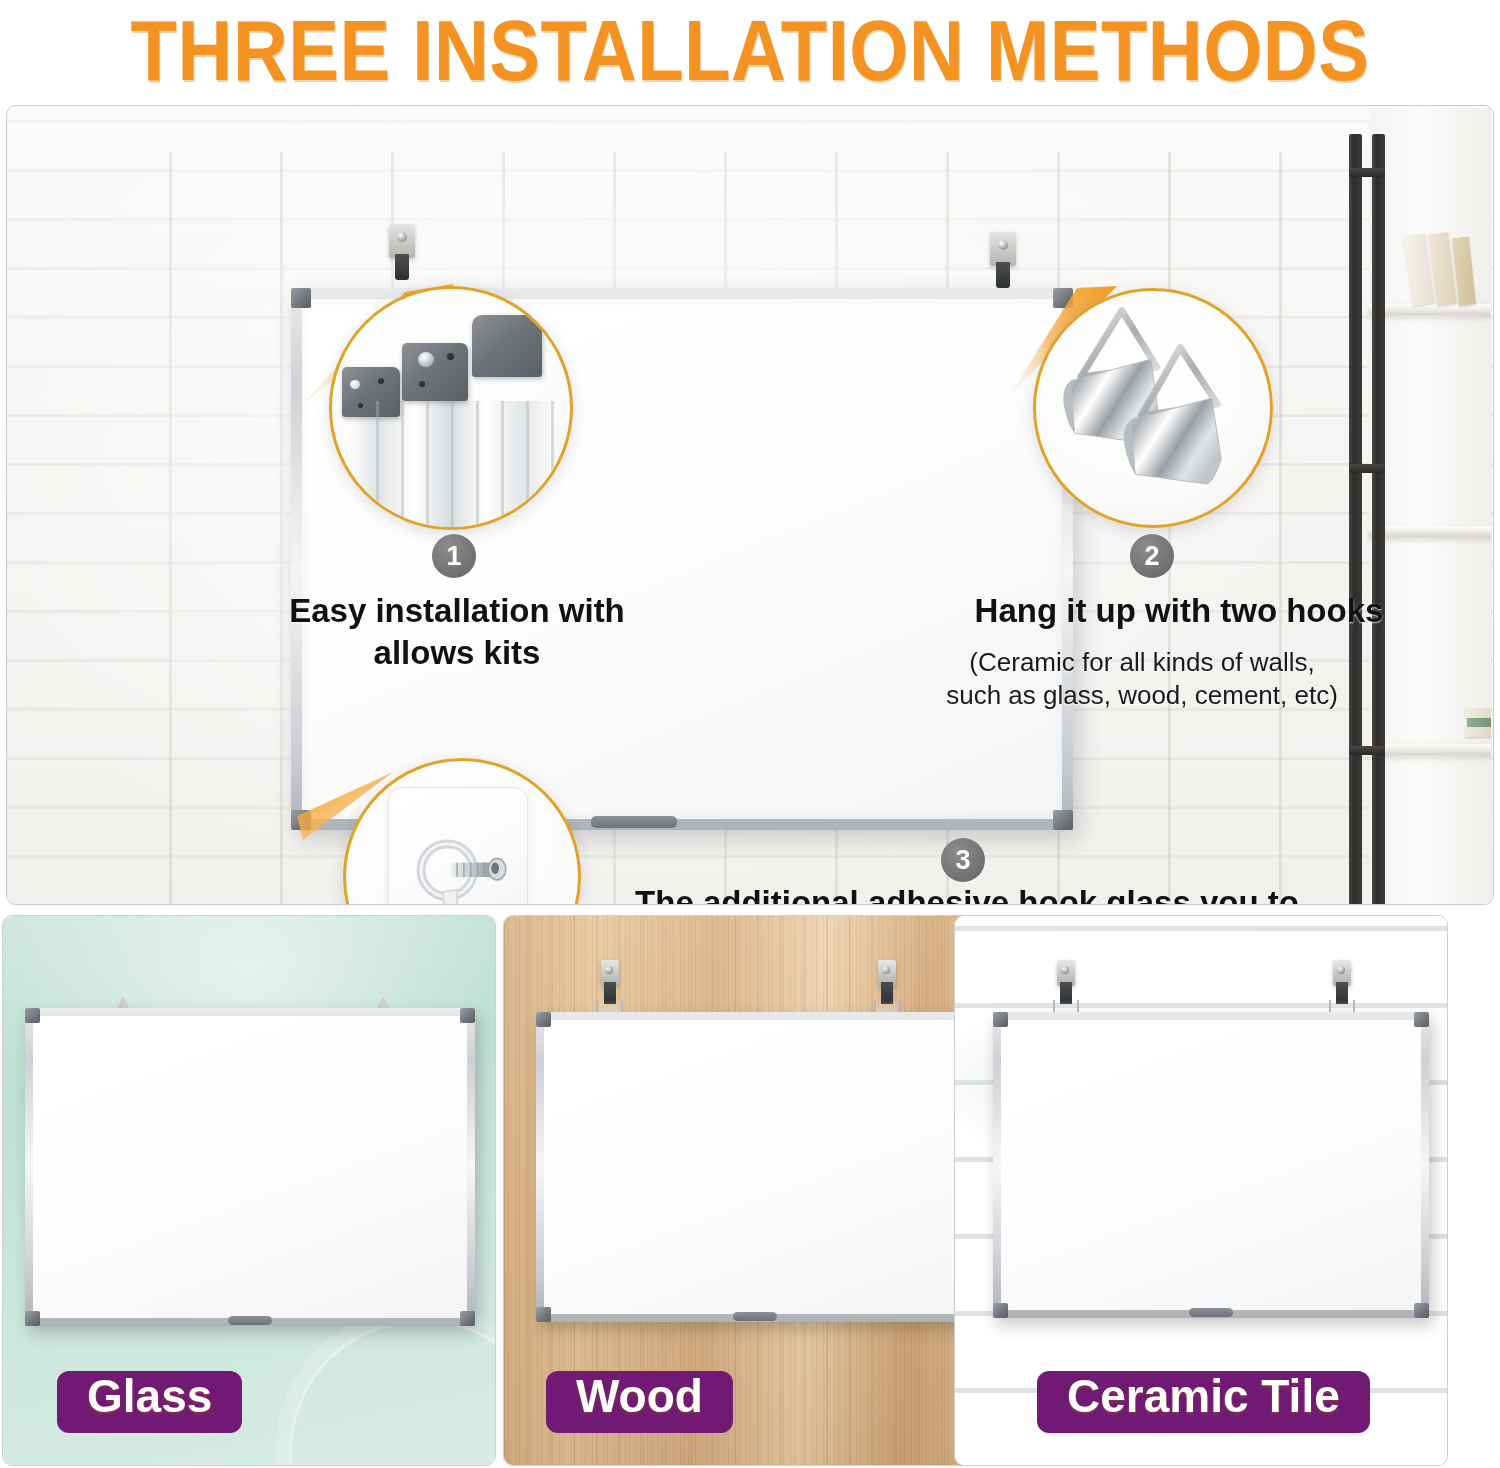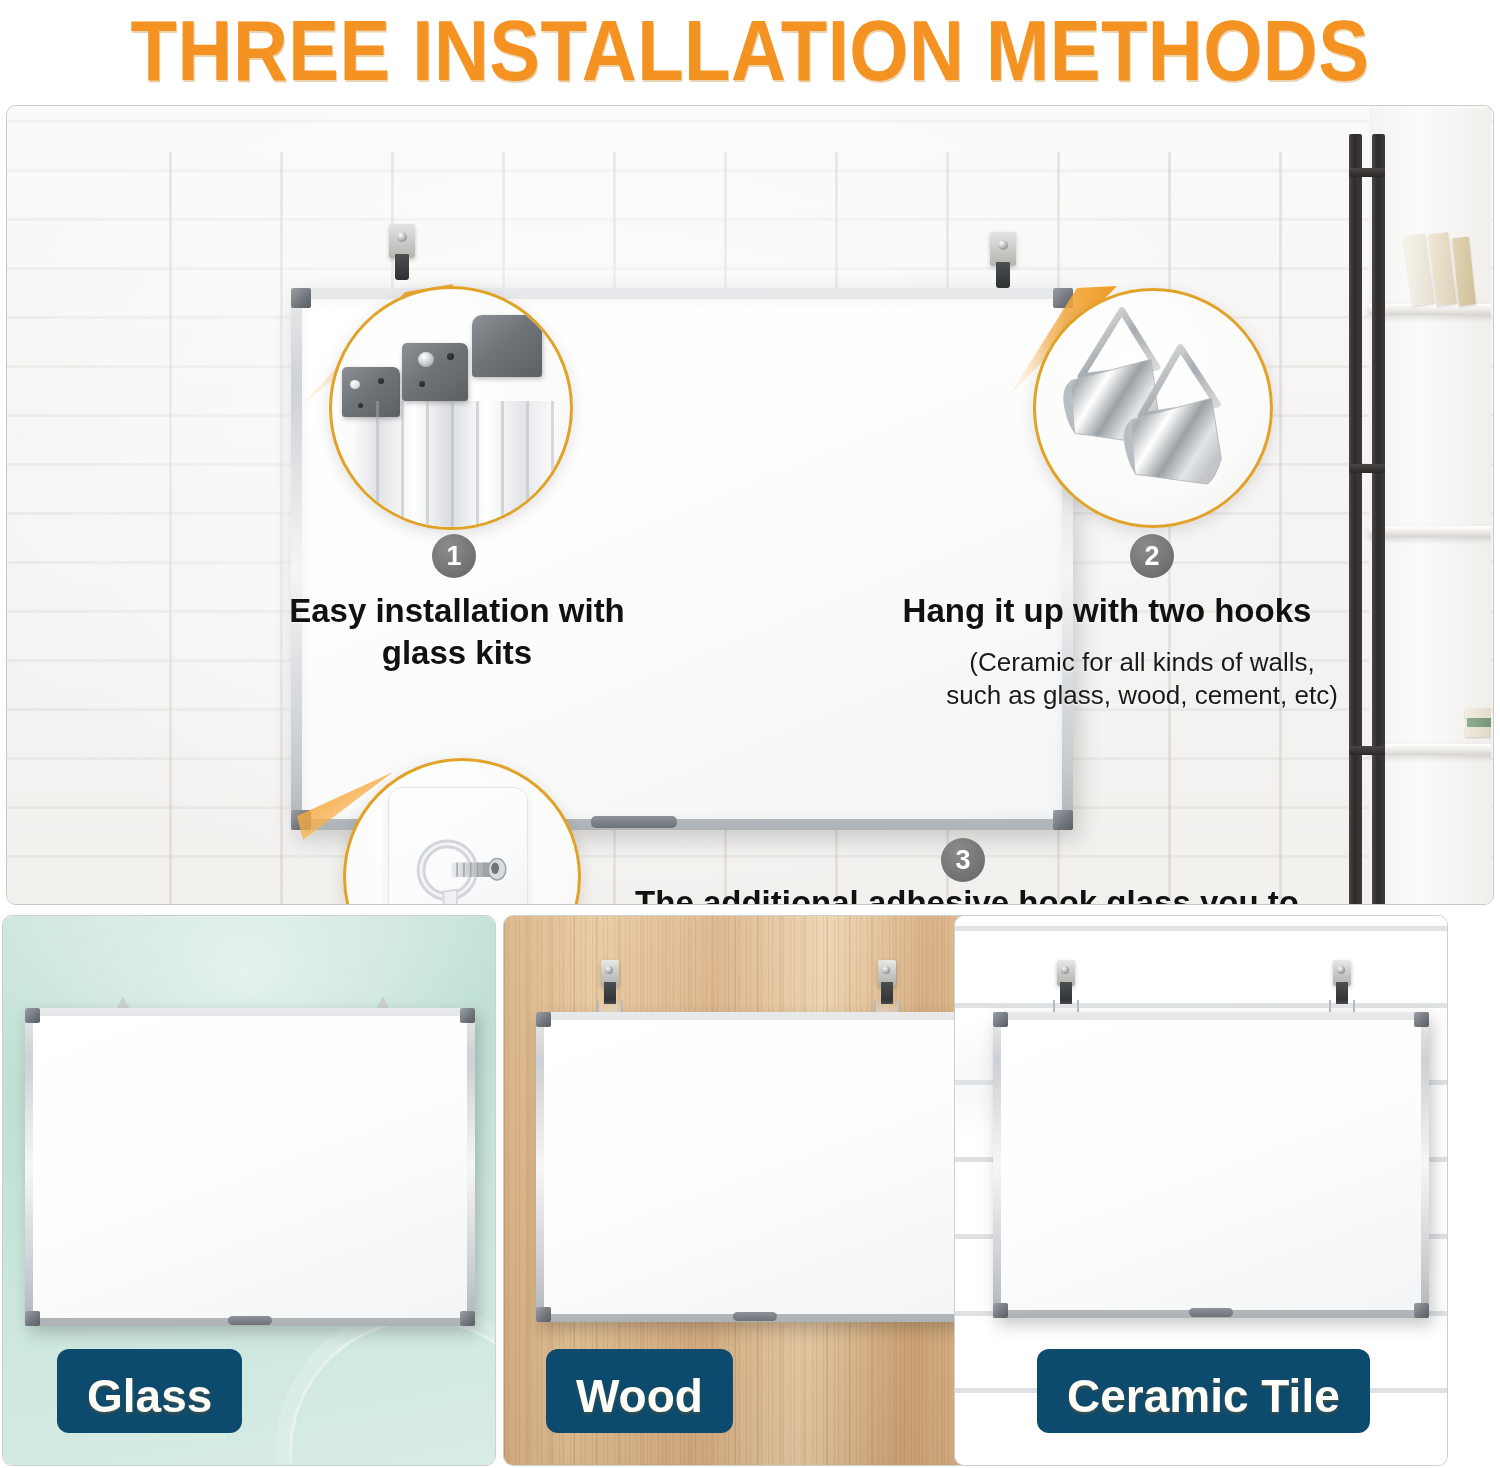--- a/index.html
+++ b/index.html
@@ -349,25 +349,25 @@
     left: 1px; top: 2px;
     width: 0; height: 0;
     border-left: 9px solid transparent;
     border-right: 9px solid transparent;
     border-bottom: 17px solid transparent;
   }
 
   .mat-label {
     position: absolute;
     bottom: 32px;
-    background: #0c4a6e;
+    background: #701a75;
     color: #fffdf8;
     font-weight: bold;
     font-size: 46px;
-    padding: 24px 30px 14px 30px;
+    padding: 2px 30px 14px 30px;
     border-radius: 12px;
     line-height: 1;
     white-space: nowrap;
     text-shadow: 0 2px 3px rgba(160,100,10,0.35);
   }
 </style>
 </head>
 <body>
 
 <div class="title-bar">
@@ -522,24 +522,24 @@
         <line x1="135" y1="104" x2="135" y2="119"></line>
         <line x1="142" y1="104" x2="142" y2="119"></line>
       </g>
       <ellipse cx="155" cy="111" rx="9" ry="11" fill="#d9dcdf" stroke="#9fa4a7" stroke-width="1.5"></ellipse>
       <ellipse cx="153" cy="110" rx="4" ry="6" fill="#6f7477"></ellipse>
     </svg>
   </div>
 
   <div class="badge" style="left:425px; top:428px;">1</div>
   <div class="callout-text" style="left:230px; top:486px; width:440px; font-size:33px;">Easy installation with</div>
-  <div class="callout-text" style="left:230px; top:528px; width:440px; font-size:33px;">glass kits</div>
+  <div class="callout-text" style="left:230px; top:528px; width:440px; font-size:33px;">allows kits</div>
 
   <div class="badge" style="left:1123px; top:428px;">2</div>
-  <div class="callout-text" style="left:845px; top:486px; width:510px; font-size:33px;">Hang it up with two hooks</div>
+  <div class="callout-text" style="left:917px; top:486px; width:510px; font-size:33px;">Hang it up with two hooks</div>
   <div class="callout-sub" style="left:890px; top:541px; width:490px;">(Ceramic for all kinds of walls,</div>
   <div class="callout-sub" style="left:890px; top:574px; width:490px;">such as glass, wood, cement, etc)</div>
 
   <div class="badge" style="left:934px; top:732px;">3</div>
   <div class="callout-text" style="left:580px; top:778px; width:760px; font-size:33px; font-family:'Liberation Sans Narrow','Liberation Sans',sans-serif;">The additional adhesive hook glass you to</div>
 
 </div>
 
 <div class="bottom-row">
 

